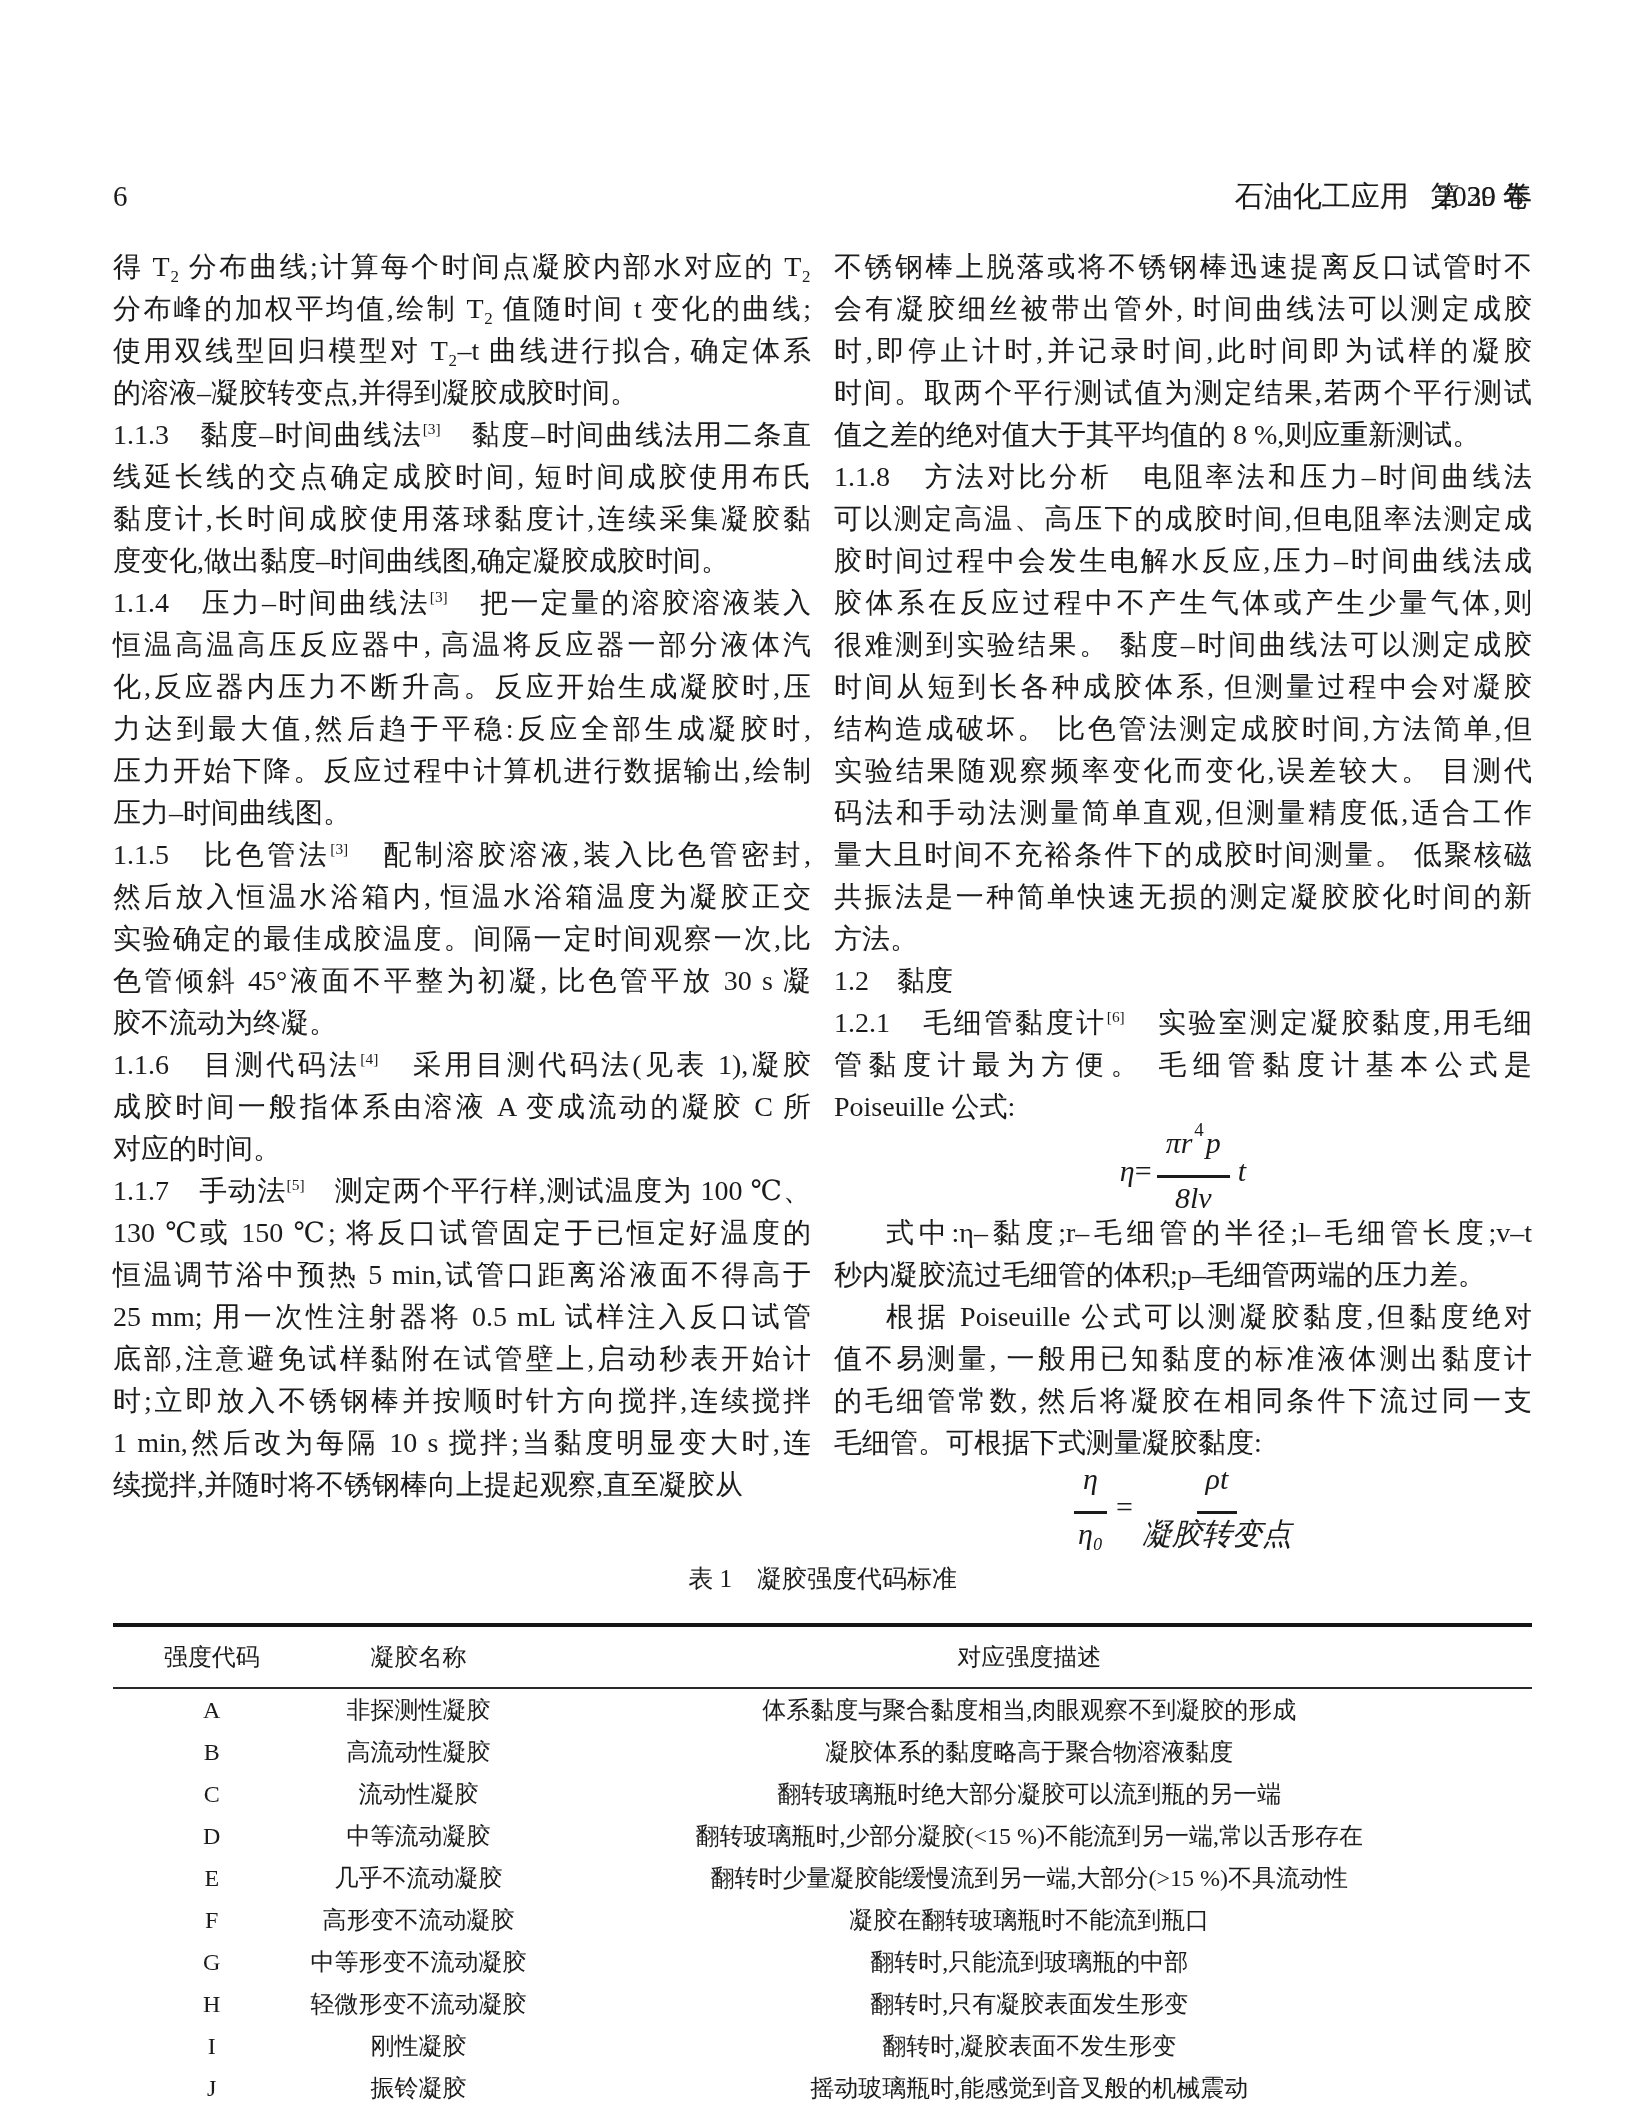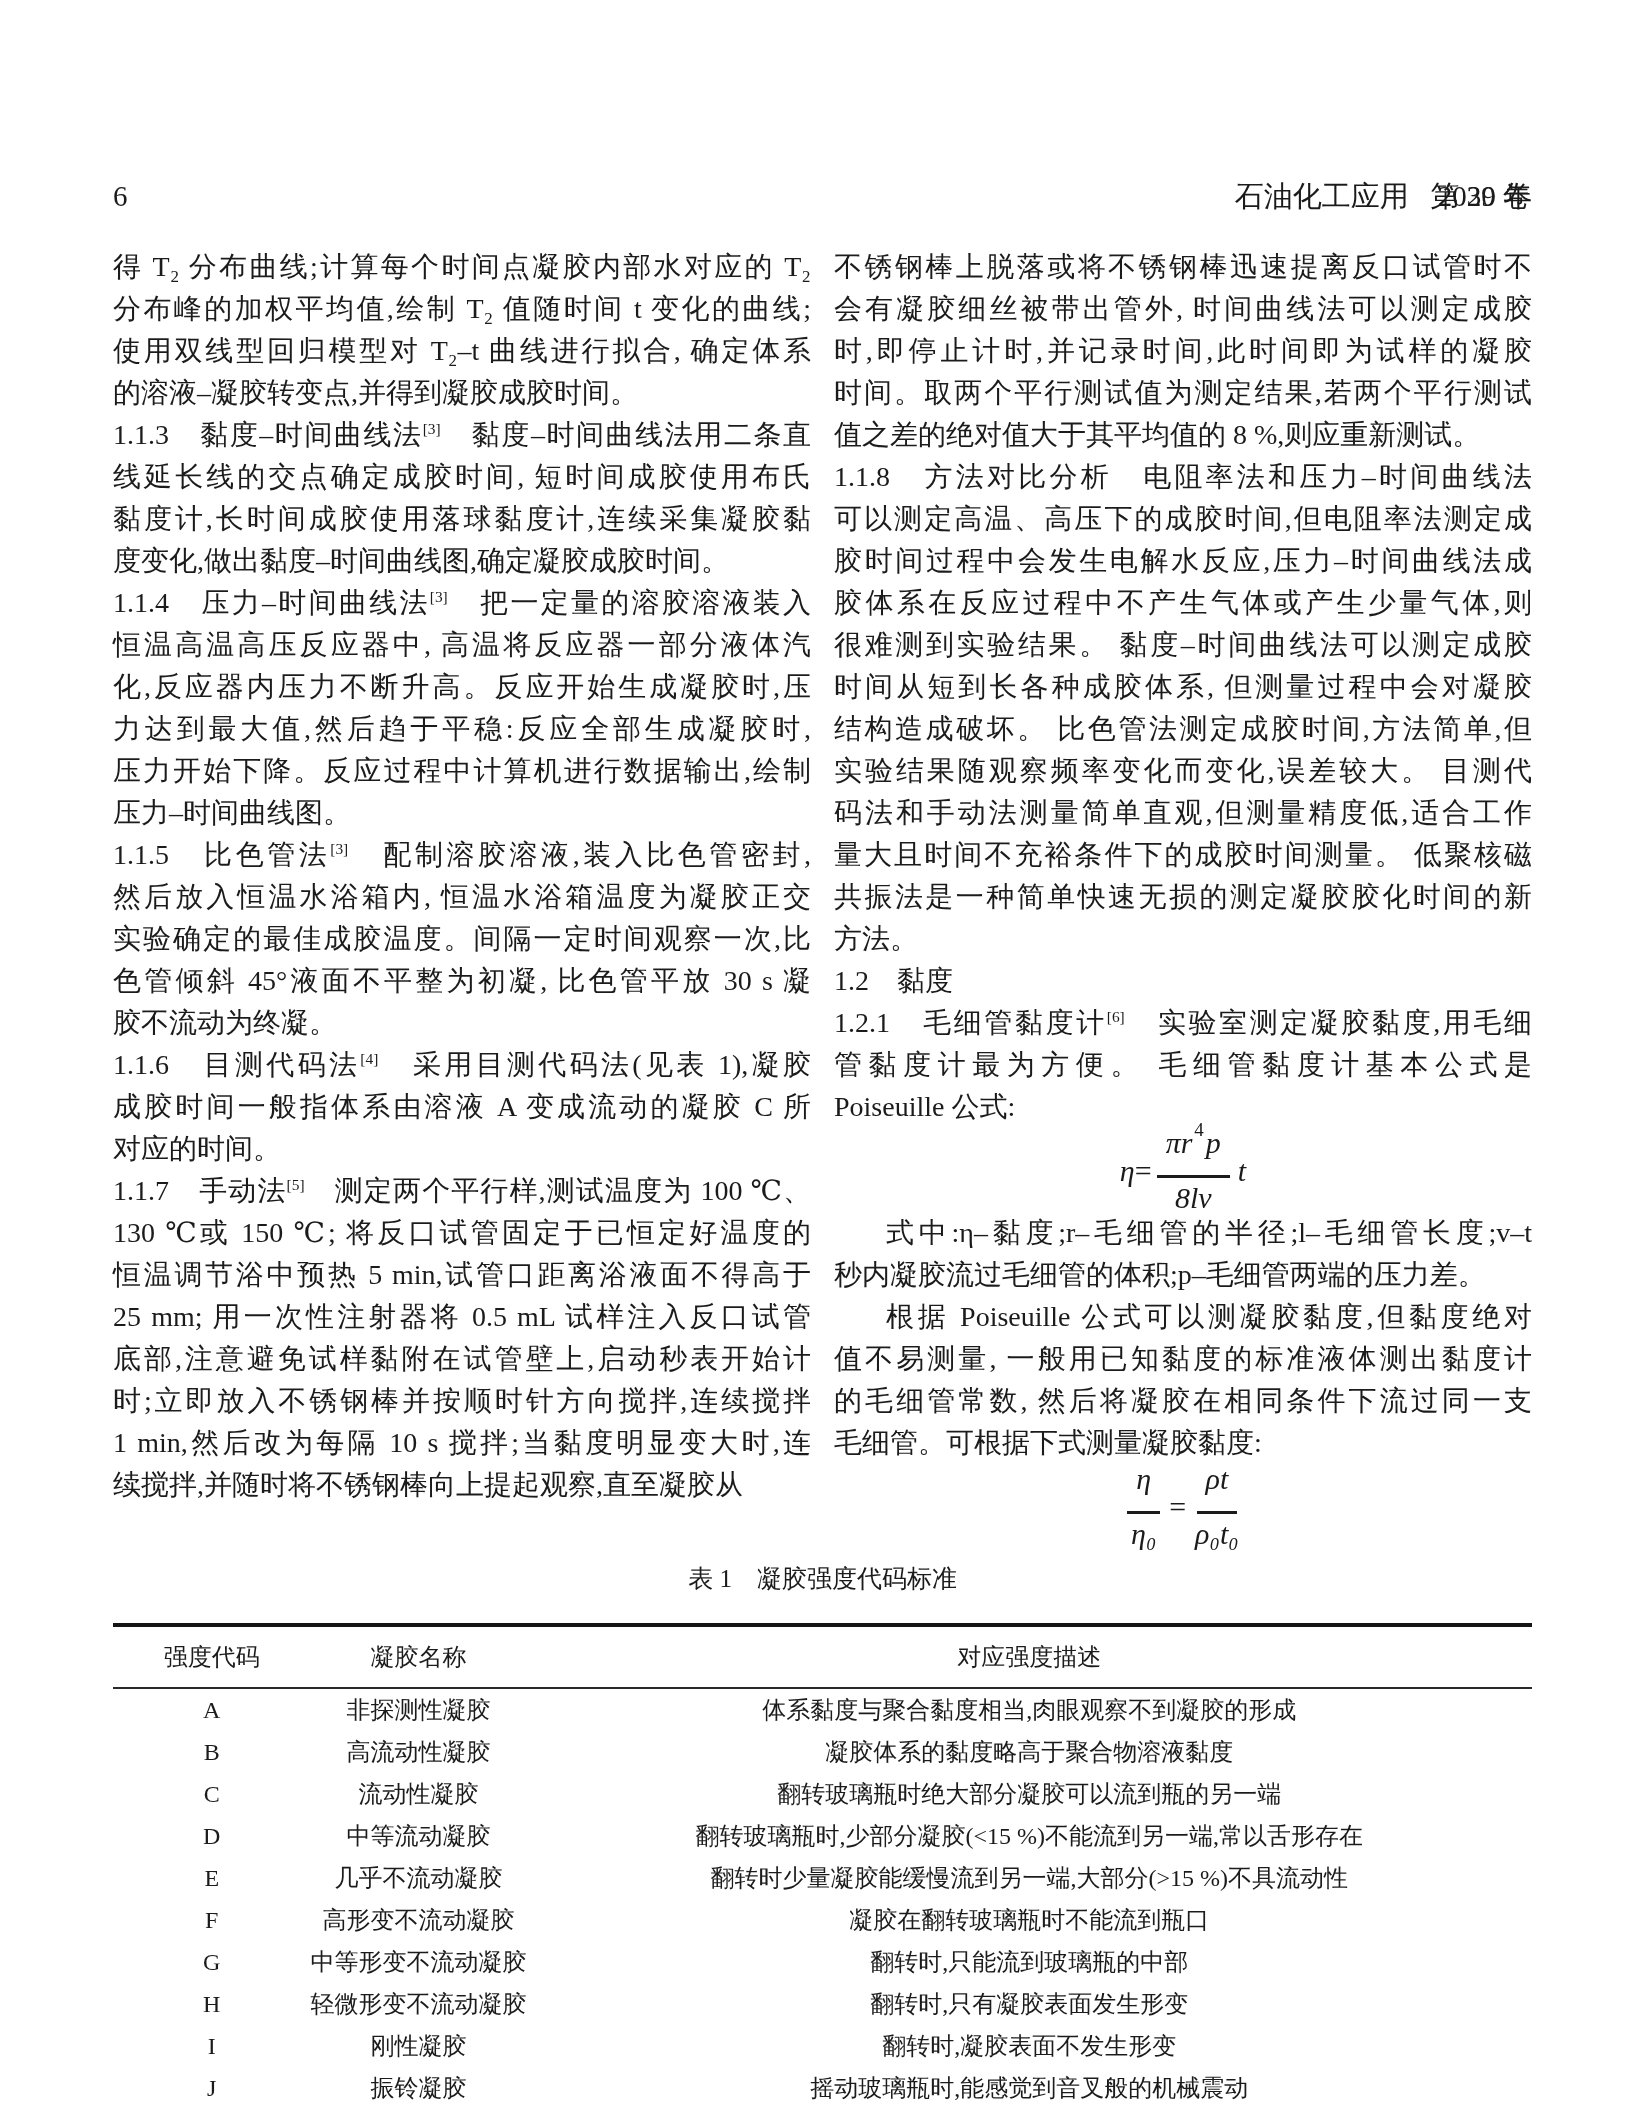--- a/index.html
+++ b/index.html
@@ -203,21 +203,21 @@
         </div>
 
       <div class="formula">
         <span class="frac">
           <span class="num"><i>η</i></span>
           <span class="den"><i>η₀</i></span>
         </span>
         <span class="f-eq">=</span>
         <span class="frac">
           <span class="num"><i>ρt</i></span>
-          <span class="den"><i>ρ₀t₀</i></span>
+          <span class="den"><i>凝胶转变点</i></span>
         </span>
       </div>
     </div>
   </main>
 
   <section class="tablewrap">
     <div class="tbl-title">表 1　凝胶强度代码标准</div>
     <table class="gel">
       <colgroup>
         <col style="width:14%">

